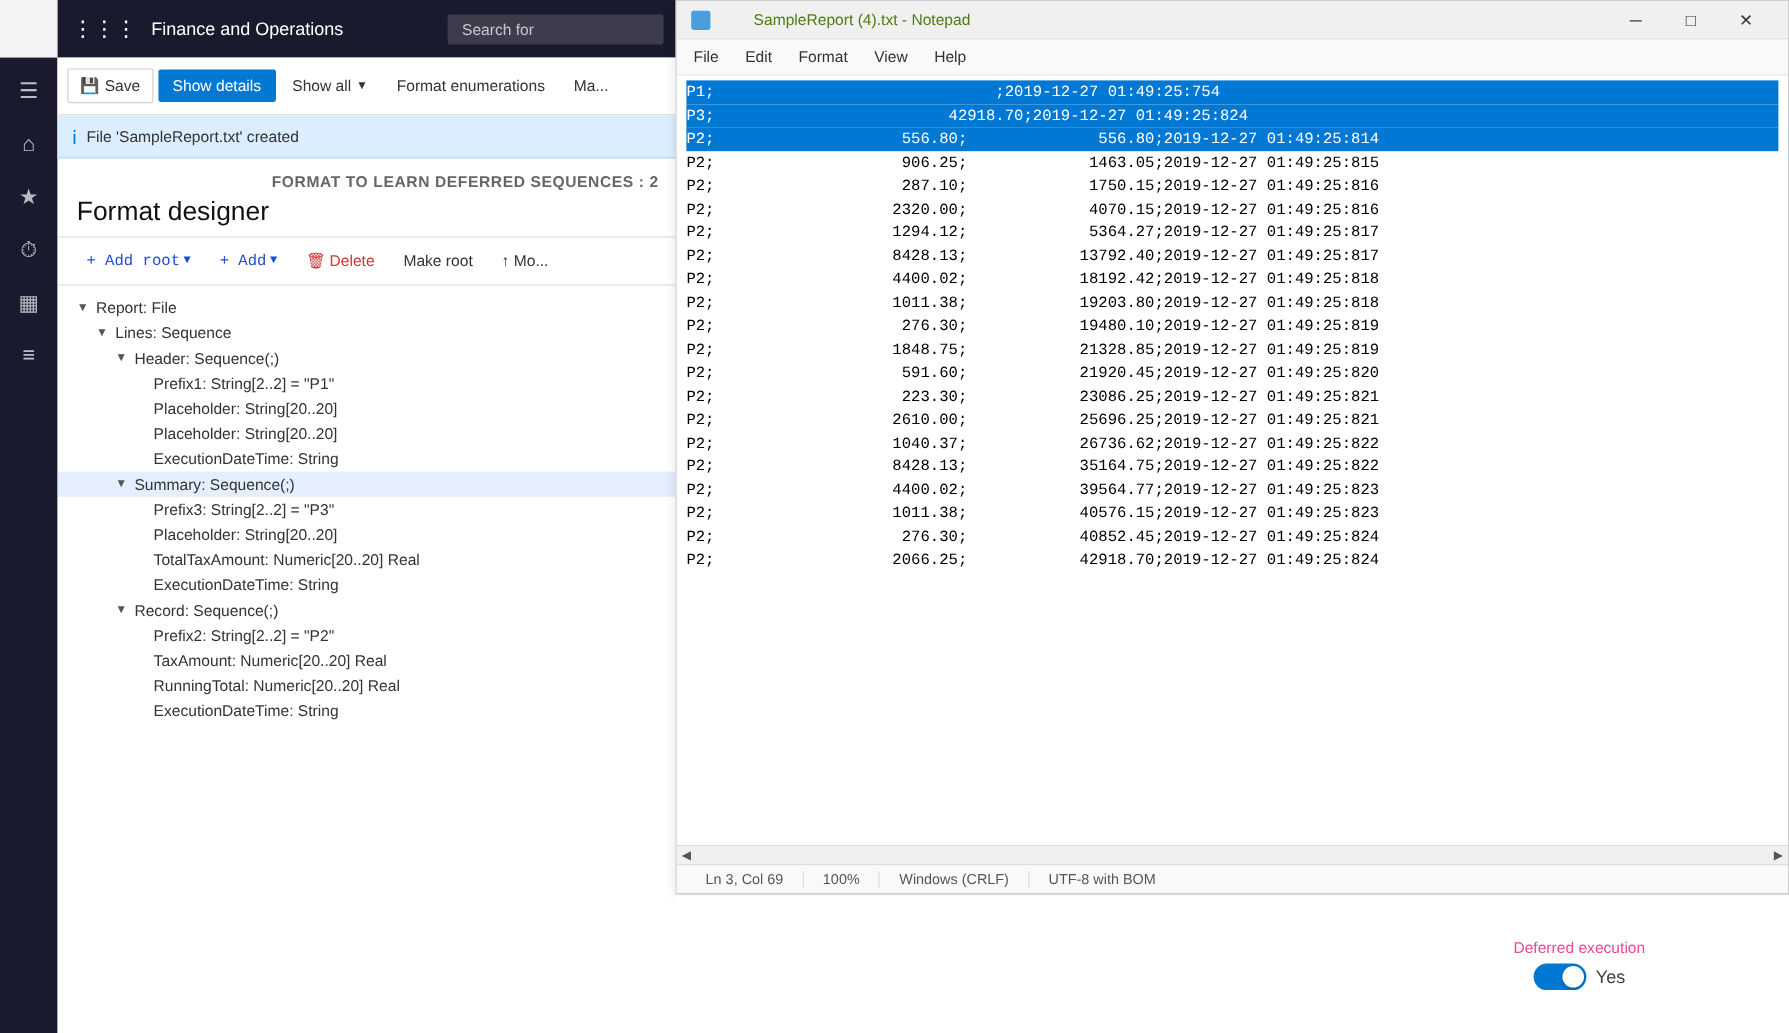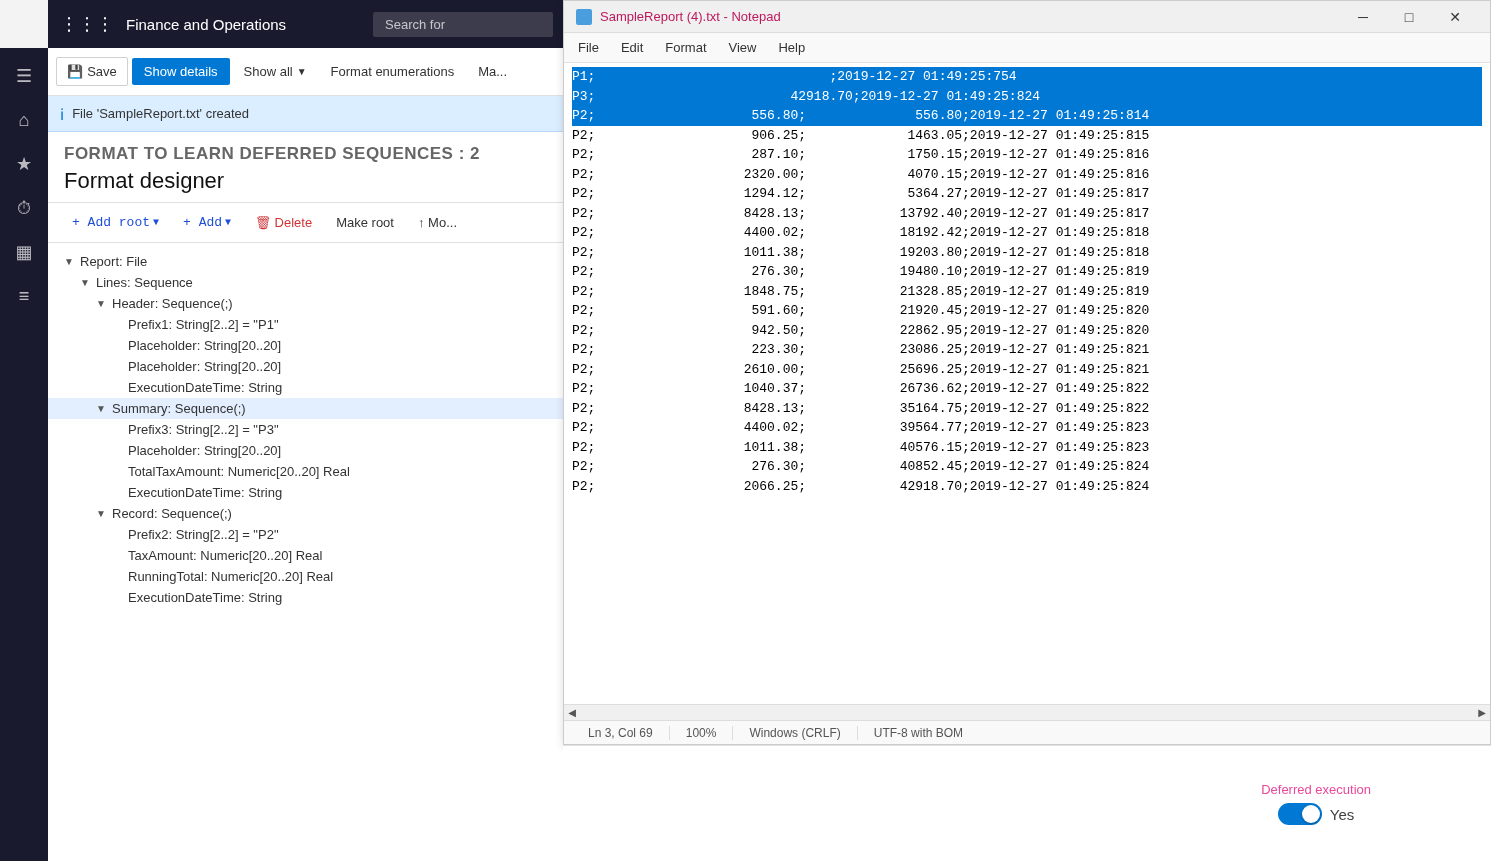--- a/index.html
+++ b/index.html
@@ -119,26 +119,27 @@
       flex-direction: column;
       overflow: hidden;
     }
 
     
     .format-header {
       padding: 12px 16px 8px;
       border-bottom: 1px solid #e0e0e0;
     }
     .format-label {
-      font-size: 17px;
+      font-size: 13px;
       color: #666;
       font-weight: 600;
       letter-spacing: 0.5px;
       text-transform: uppercase;
       margin-bottom: 4px;
+      text-align: right;
     }
     .format-title {
       font-size: 22px;
       font-weight: 300;
       color: #111;
     }
 
     
     .tree-toolbar {
       height: 40px;
@@ -249,21 +250,22 @@
     .title-bar-icon {
       width: 16px; height: 16px;
       background: #4a9edd;
       margin-right: 8px;
       border-radius: 2px;
       flex-shrink: 0;
     }
     .title-bar-title {
       flex: 1;
       font-size: 13px;
-      color: #be185d;
+      color: #4d7c0f;
+      margin-left: 28px;
     }
     .window-controls {
       display: flex;
       gap: 0;
     }
     .win-btn {
       width: 46px; height: 32px;
       display: flex; align-items: center; justify-content: center;
       background: transparent;
       border: none;
@@ -564,21 +566,20 @@
 </span><span class="line">P2;                    906.25;             1463.05;2019-12-27 01:49:25:815
 </span><span class="line">P2;                    287.10;             1750.15;2019-12-27 01:49:25:816
 </span><span class="line">P2;                   2320.00;             4070.15;2019-12-27 01:49:25:816
 </span><span class="line">P2;                   1294.12;             5364.27;2019-12-27 01:49:25:817
 </span><span class="line">P2;                   8428.13;            13792.40;2019-12-27 01:49:25:817
 </span><span class="line">P2;                   4400.02;            18192.42;2019-12-27 01:49:25:818
 </span><span class="line">P2;                   1011.38;            19203.80;2019-12-27 01:49:25:818
 </span><span class="line">P2;                    276.30;            19480.10;2019-12-27 01:49:25:819
 </span><span class="line">P2;                   1848.75;            21328.85;2019-12-27 01:49:25:819
 </span><span class="line">P2;                    591.60;            21920.45;2019-12-27 01:49:25:820
-</span><span class="line">P2;                    942.50;            22862.95;2019-12-27 01:49:25:820
 </span><span class="line">P2;                    223.30;            23086.25;2019-12-27 01:49:25:821
 </span><span class="line">P2;                   2610.00;            25696.25;2019-12-27 01:49:25:821
 </span><span class="line">P2;                   1040.37;            26736.62;2019-12-27 01:49:25:822
 </span><span class="line">P2;                   8428.13;            35164.75;2019-12-27 01:49:25:822
 </span><span class="line">P2;                   4400.02;            39564.77;2019-12-27 01:49:25:823
 </span><span class="line">P2;                   1011.38;            40576.15;2019-12-27 01:49:25:823
 </span><span class="line">P2;                    276.30;            40852.45;2019-12-27 01:49:25:824
 </span><span class="line">P2;                   2066.25;            42918.70;2019-12-27 01:49:25:824
 </span></div>
   </div>

